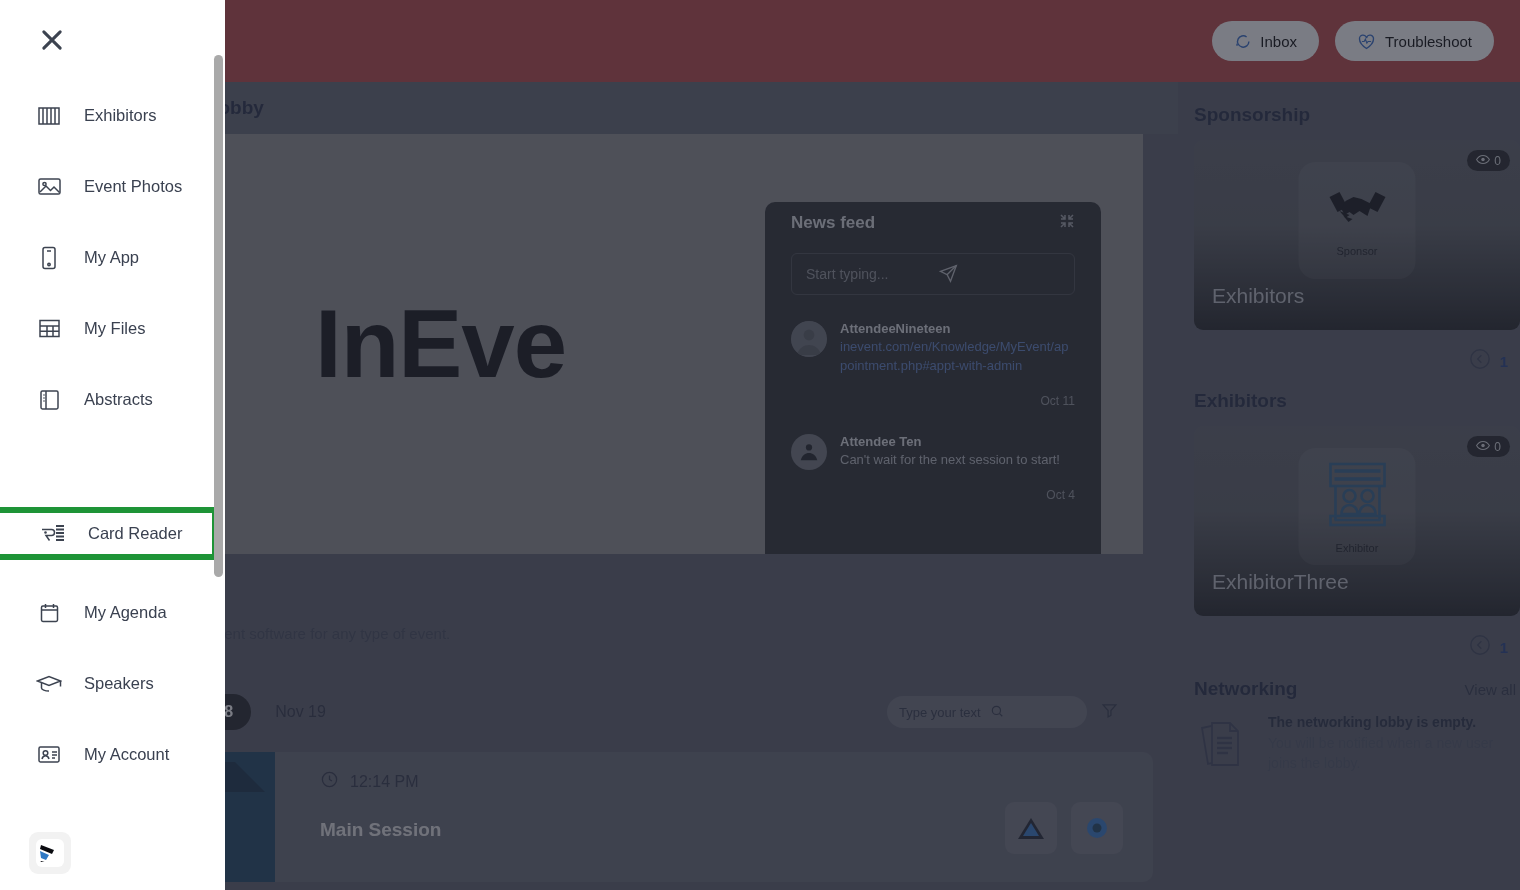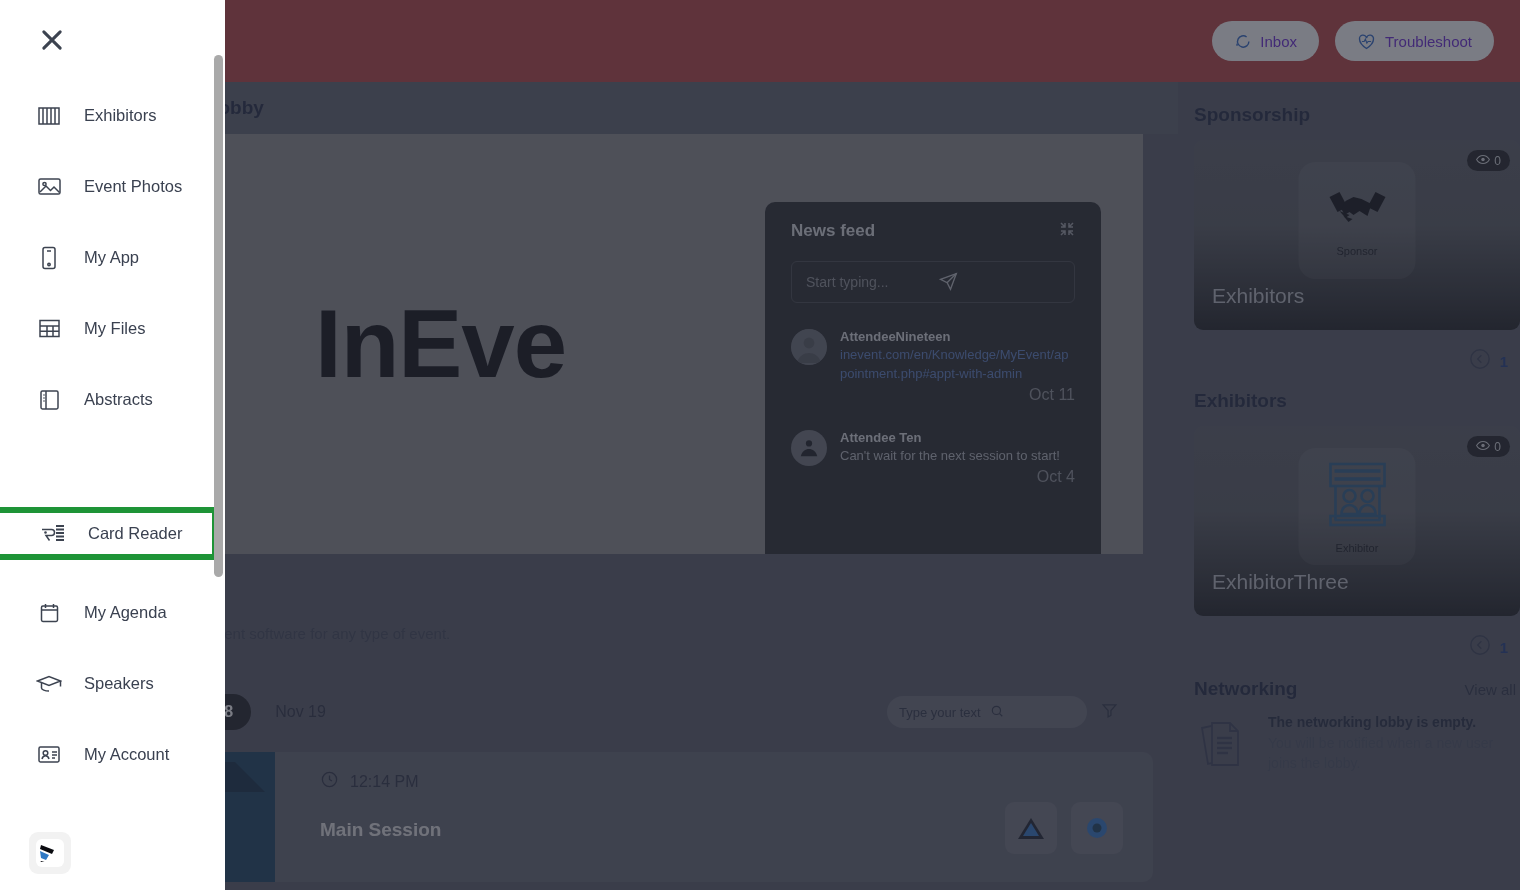--- a/index.html
+++ b/index.html
@@ -21,21 +21,21 @@
     padding: 0 26px 0 120px;
   }
   .topbar-title {
     font-size: 20px; font-weight: bold; color: #2b64c4; letter-spacing: .2px;
     white-space: nowrap;
   }
   .topbar-actions { display: flex; gap: 16px; align-items: center; }
   .pill {
     background: #fff; border-radius: 999px; height: 40px;
     display: flex; align-items: center; gap: 9px;
-    padding: 0 22px; color: #6d28d9; font-size: 15px; font-weight: 500;
+    padding: 0 22px; color: #000000; font-size: 15px; font-weight: 500;
   }
   .pill svg { display: block; }
 
   .body-area {
     position: absolute; left: 0; top: 82px; width: 1520px; height: 808px;
     display: flex;
   }
   .main-col { width: 1178px; position: relative; }
   .right-col {
     width: 342px; position: relative; padding: 22px 0 0 16px;
@@ -54,42 +54,42 @@
     background: #8c8c8c; overflow: hidden;
     display: flex; align-items: center; justify-content: flex-start;
   }
   .hero-logo { display: flex; align-items: center; gap: 30px; padding-left: 70px; }
   .hero-mark { width: 180px; height: 190px; flex: none; }
   .hero-word { font-size: 96px; font-weight: bold; color: #08090d; letter-spacing: -1px; }
 
   
   .newsfeed {
     position: absolute; right: 42px; top: 68px; width: 336px; height: 425px;
-    background: #26282c; border-radius: 10px; padding: 19px 26px;
+    background: #26282c; border-radius: 10px; padding: 11px 26px;
     color: #cfd2d6;
   }
   .nf-head { display: flex; align-items: center; justify-content: space-between; }
   .nf-title { font-size: 17px; font-weight: bold; color: #d7dade; }
   .nf-input {
     margin-top: 20px; height: 42px; border: 1px solid #46484d; border-radius: 6px;
     display: flex; align-items: center; padding: 0 12px 0 14px; gap: 8px;
   }
   .nf-input span { flex: 1; color: #8e9196; font-size: 14px; }
   .nf-post { display: flex; gap: 13px; margin-top: 26px; }
   .nf-avatar {
     width: 36px; height: 36px; border-radius: 50%; flex: none;
     background: #5b5f66; display: flex; align-items: center; justify-content: center;
     overflow: hidden;
   }
   .nf-avatar.photo { background: #6e7279; }
   .nf-body { flex: 1; min-width: 0; }
   .nf-author { font-size: 13px; font-weight: bold; color: #d9dce0; }
   .nf-text { font-size: 13px; line-height: 1.45; color: #b6bac0; margin-top: 2px; word-break: break-word; }
   .nf-text.link { color: #5b7fc4; }
-  .nf-date { font-size: 16px; color: #8d9096; text-align: right; margin-top: 2px; }
+  .nf-date { font-size: 12px; color: #8d9096; text-align: right; margin-top: 18px; }
 
   
   .event-sec { padding: 28px 35px 0 70px; }
   .event-title { font-size: 25px; font-weight: bold; color: #10141f; }
   .event-sub { font-size: 15px; color: #3f4557; margin-top: 14px; }
 
   .daybar {
     display: flex; align-items: center; justify-content: space-between;
     margin-top: 52px; padding-right: 25px;
   }

